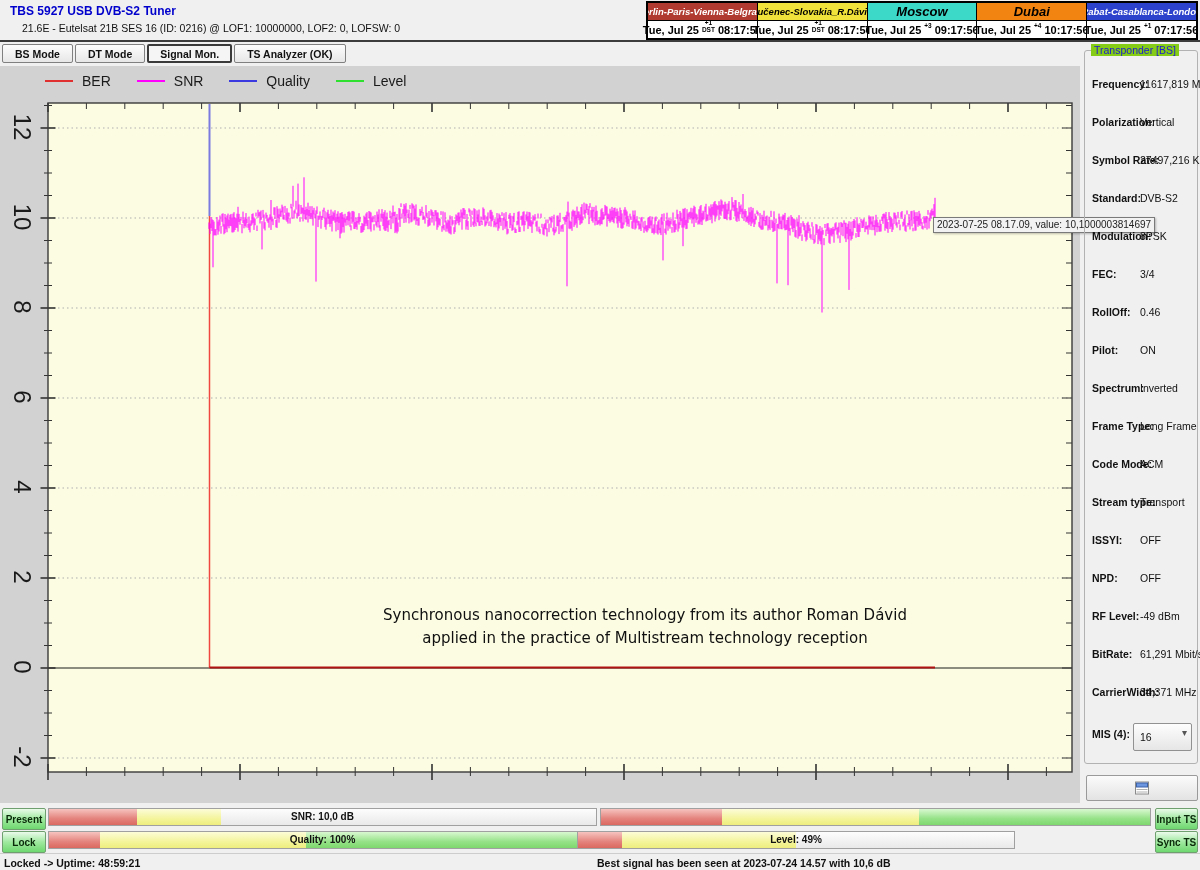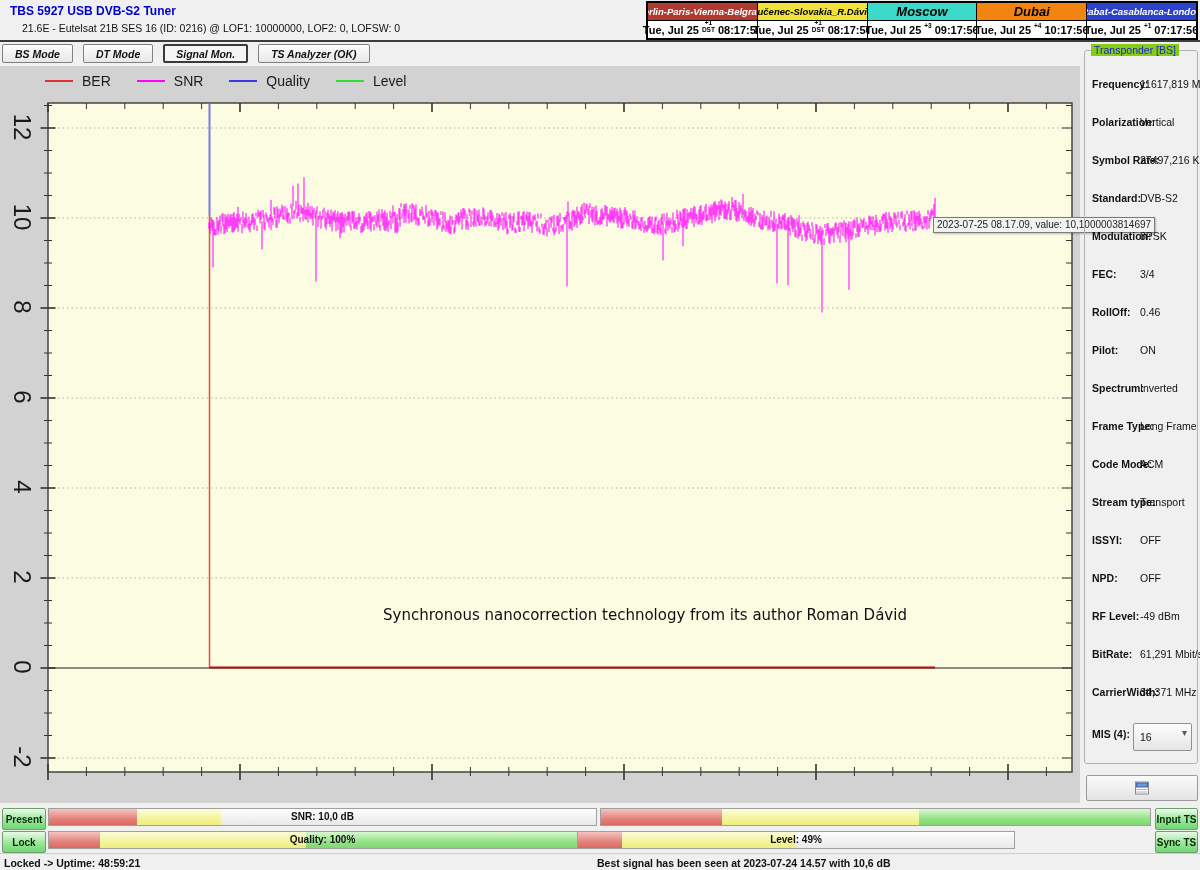--- a/index.html
+++ b/index.html
@@ -19,21 +19,21 @@
   .clock-col:first-child { border-left:none; }
   .clock-head { height:18px; display:flex; align-items:center; justify-content:center;
     font-style:italic; font-weight:bold; font-size:9.5px; white-space:nowrap; overflow:hidden; }
   .clock-head.big { font-size:13px; }
   .clock-time { height:19px; display:flex; align-items:center; justify-content:center;
     background:#fff; font-weight:bold; font-size:11px; border-top:1px solid #000; white-space:nowrap; }
   .clock-off { display:inline-flex; flex-direction:column; align-items:center;
     font-size:6.5px; line-height:6.5px; font-weight:bold; margin:0 3px; transform:translateY(-3px); }
 
   
-  #tabbar { left:2px; top:44px; height:20px; display:flex; gap:10px;font-style:italic; }
+  #tabbar { left:2px; top:44px; height:20px; display:flex; gap:2px; }
   .tab { height:19px; padding:0 12px; display:flex; align-items:center; font-size:10.5px; font-weight:bold;
     background:linear-gradient(#fdfdfd,#e7e7e7); border:1px solid #808080; border-radius:2px; color:#111; }
   .tab.active { border:2px solid #3a3a3a; background:#f5f5f5; padding:0 11px; }
 
   
   #chart-region { left:0; top:66px; width:1080px; height:737px; background:#d2d2d2; }
   #chart-svg { position:absolute; left:0; top:0; }
   #legend { left:45px; top:73px; display:flex; align-items:center; gap:0; }
   .leg-item { display:flex; align-items:center; margin-right:26px; }
   .leg-line { width:28px; height:2px; margin-right:9px; }
@@ -303,20 +303,21 @@
     <span class="ylab abs" style="left: 2px; top: 195px;">10</span>
     <span class="ylab abs" style="left: 2px; top: 285px;">8</span>
     <span class="ylab abs" style="left: 2px; top: 375px;">6</span>
     <span class="ylab abs" style="left: 2px; top: 465px;">4</span>
     <span class="ylab abs" style="left: 2px; top: 555px;">2</span>
     <span class="ylab abs" style="left: 2px; top: 645px;">0</span>
     <span class="ylab abs" style="left: 2px; top: 735px;">-2</span>
   </div>
 <div class="abs" id="overlay-text">
   <div>Synchronous nanocorrection technology from its author Roman Dávid</div>
+  <div>applied in the practice of Multistream technology reception</div>
 </div>
 <div class="abs" id="tooltip">2023-07-25 08.17.09, value: 10,1000003814697</div>
 
 <div class="abs" id="tp-box">
   <div id="tp-title">Transponder [BS]</div>
   <div id="tp-rows">
       <div class="tp-row" style="top: 27px;">
         <span class="tp-label">Frequency:</span>
         <span class="tp-value">11617,819 MHz</span>
       </div>

